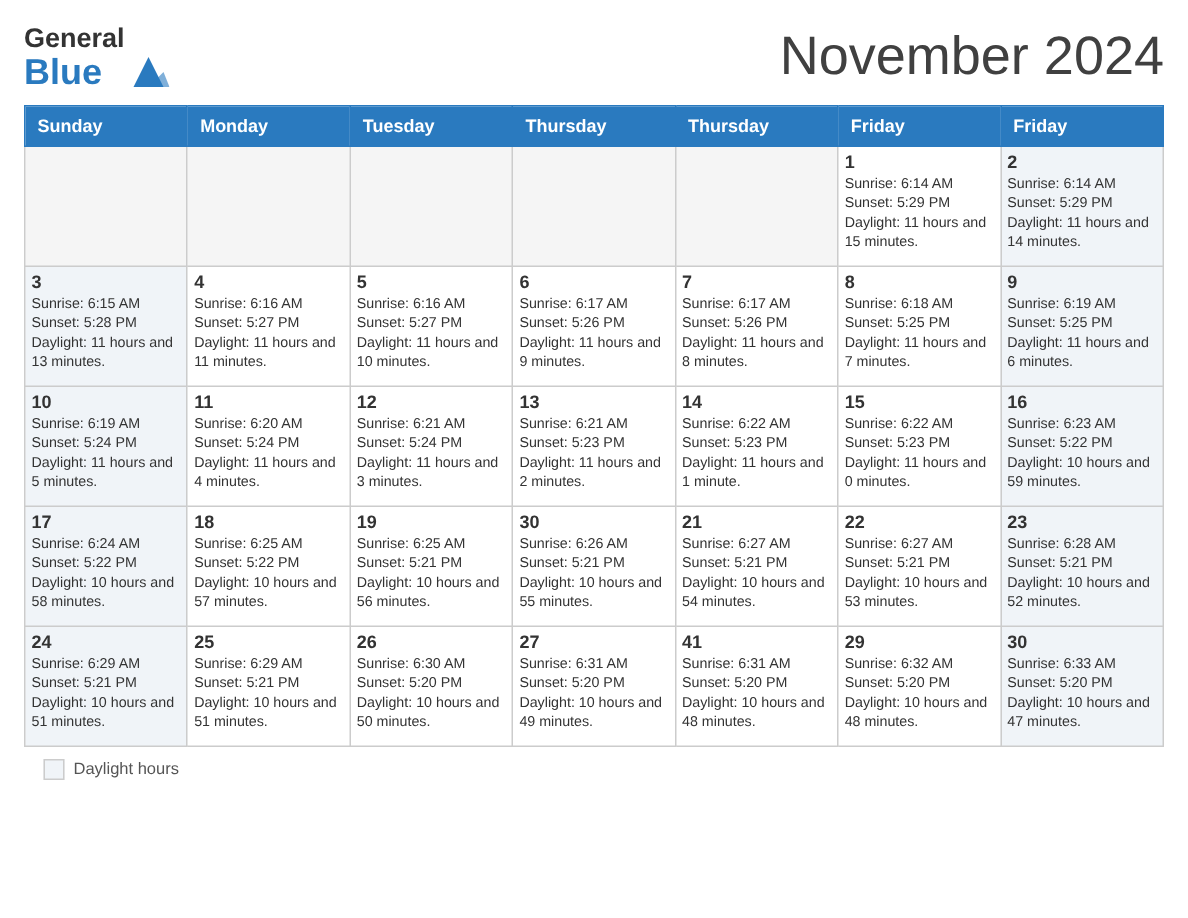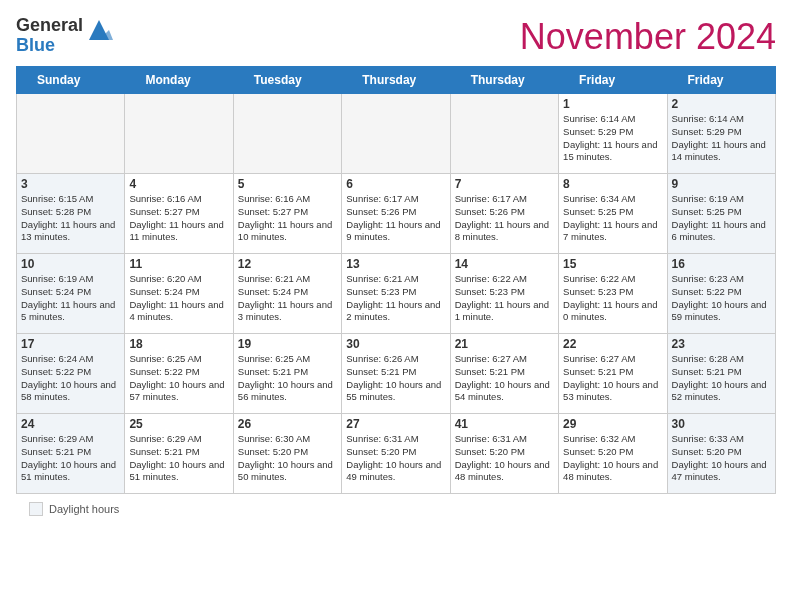--- a/index.html
+++ b/index.html
@@ -11,65 +11,65 @@
       padding: 16px;
     }
     .header {
       display: flex;
       justify-content: space-between;
       align-items: flex-start;
       margin-bottom: 8px;
     }
     .logo {
       display: flex;
-      align-items: flex-start;
+      align-items: flex-end;
     }
     .logo-text {
       display: flex;
       flex-direction: column;
       line-height: 1.1;
     }
     .logo-general {
       font-size: 18px;
       font-weight: bold;
       color: #333;
     }
     .logo-blue {
-      font-size: 18px;
+      font-size: 24px;
       font-weight: bold;
       color: #2a7abf;
     }
     .logo-icon {
       width: 28px;
       height: 28px;
       margin-left: 2px;
     }
     .title-block {
       text-align: right;
     }
     .month-title {
       font-size: 36px;
       font-weight: normal;
-      color: #be185d;
+      color: #404040;
     }
     .location {
       font-size: 14px;
       color: #555;
     }
     table {
       width: 100%;
       border-collapse: collapse;
       table-layout: fixed;
     }
     th {
       background-color: #2a7abf;
       color: #fff;
       font-size: 12px;
       font-weight: bold;
-      padding: 6px 20px;
+      padding: 6px 8px;
       text-align: left;
       border: 1px solid #2a7abf;
     }
     td {
       border: 1px solid #ccc;
       vertical-align: top;
       padding: 3px 4px;
       font-size: 10px;
       color: #333;
       height: 80px;
@@ -186,21 +186,21 @@
 Daylight: 11 hours and 9 minutes.</div>
         </td>
         <td>
           <span class="day-num">7</span>
           <div class="day-info">Sunrise: 6:17 AM
 Sunset: 5:26 PM
 Daylight: 11 hours and 8 minutes.</div>
         </td>
         <td>
           <span class="day-num">8</span>
-          <div class="day-info">Sunrise: 6:34 AM
+          <div class="day-info">Sunrise: 6:18 AM
 Sunset: 5:25 PM
 Daylight: 11 hours and 7 minutes.</div>
         </td>
         <td class="weekend">
           <span class="day-num">9</span>
           <div class="day-info">Sunrise: 6:19 AM
 Sunset: 5:25 PM
 Daylight: 11 hours and 6 minutes.</div>
         </td>
       </tr>

